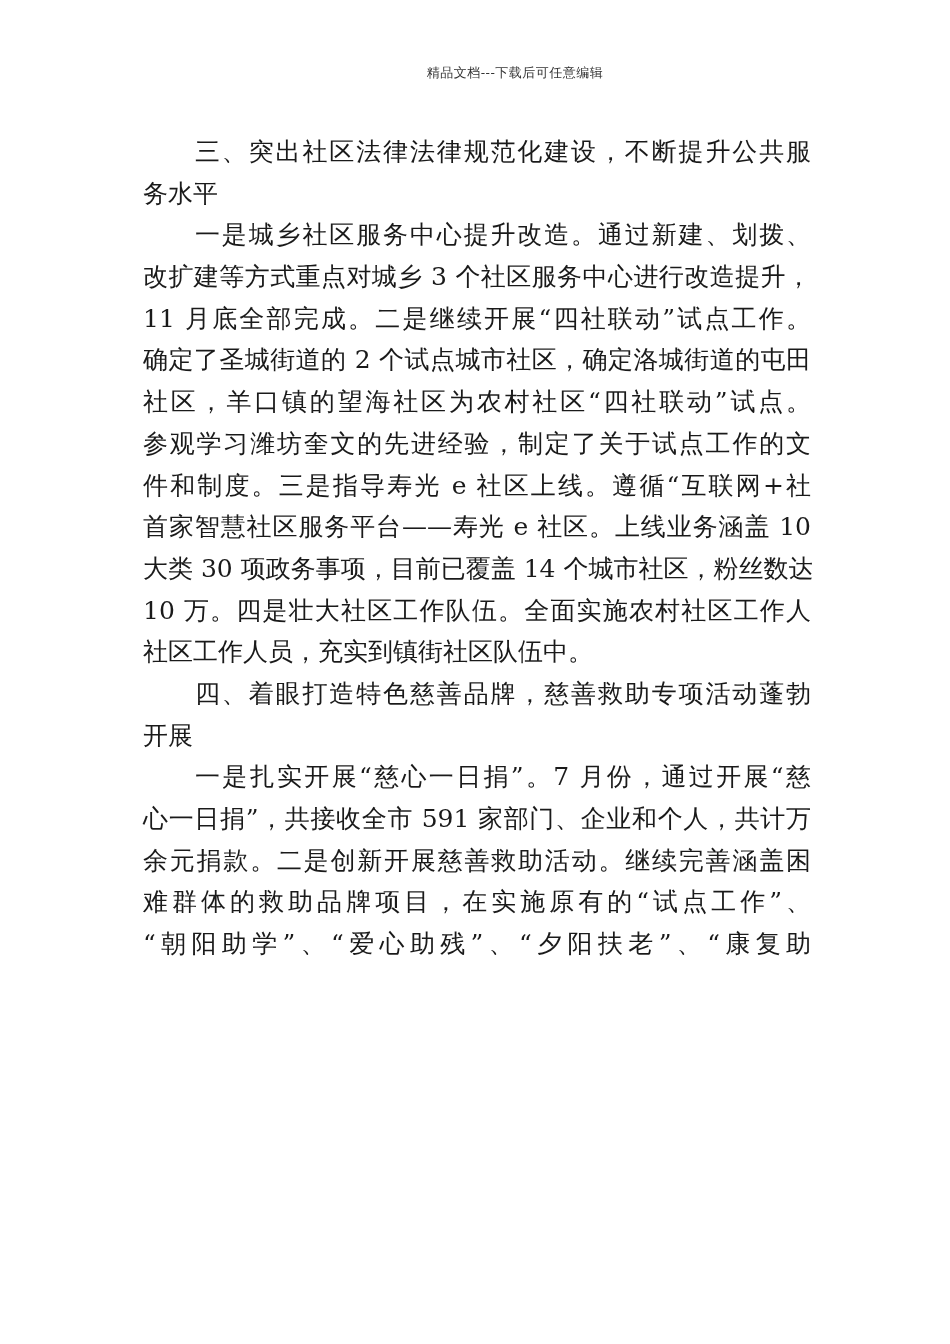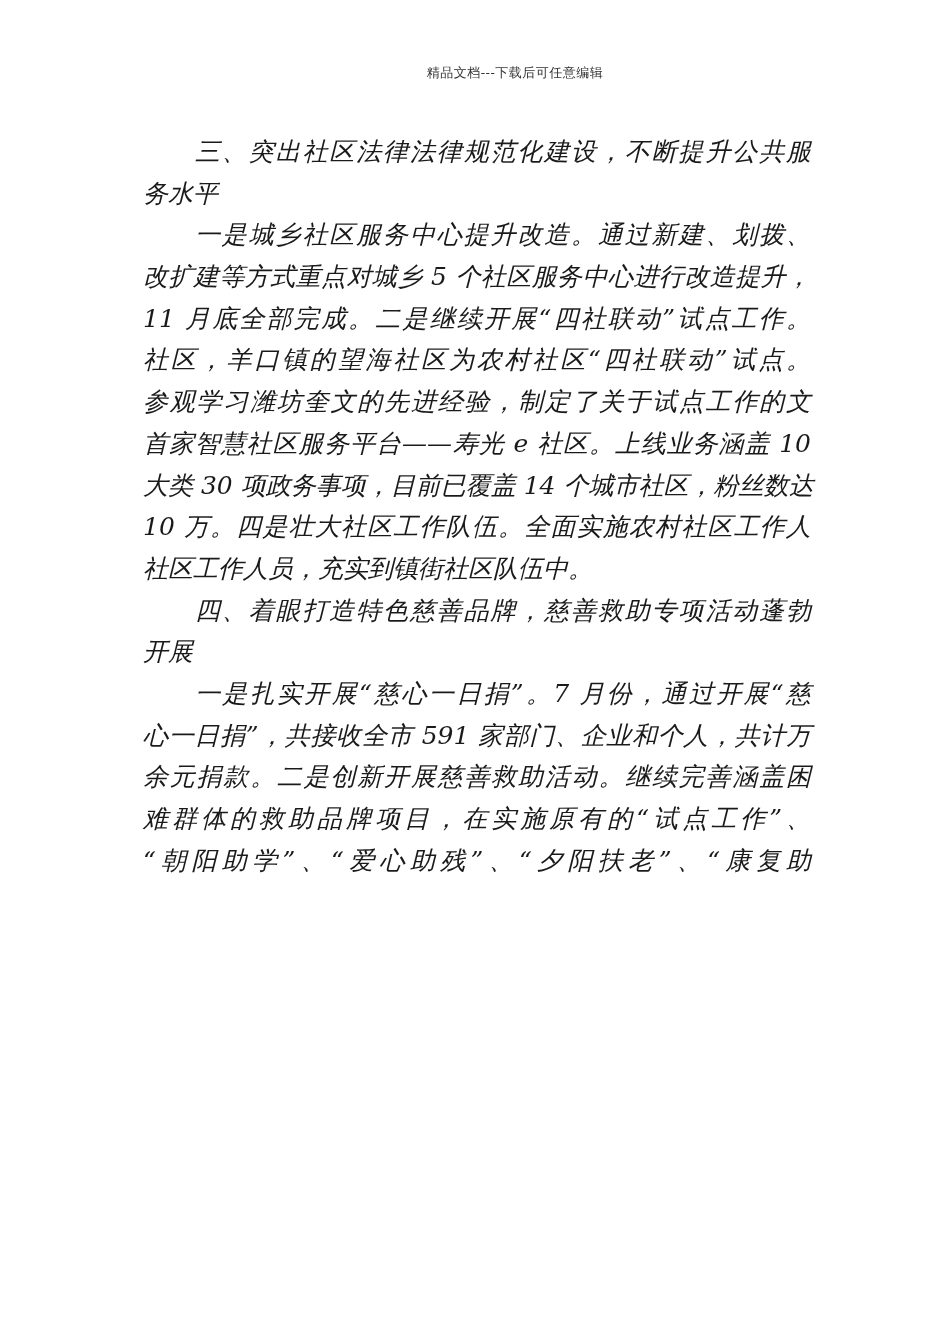--- a/index.html
+++ b/index.html
@@ -34,42 +34,43 @@
   }
   .line {
     display: block;
     height: 41.7px;
     line-height: 41.7px;
     font-size: 25px;
     white-space: nowrap;
     text-align: justify;
     text-align-last: justify;
     letter-spacing: 0px;
-    font-style: italic;
   }
   .line.last {
     text-align-last: left;
   }
   .line.indent {
     padding-left: 52px;
   }
 </style>
 </head>
 <body>
 
 <div class="header">精品文档---下载后可任意编辑</div>
 
 <div class="content">
   <span class="line indent">三、突出社区法律法律规范化建设，不断提升公共服</span>
   <span class="line last">务水平</span>
   <span class="line indent">一是城乡社区服务中心提升改造。通过新建、划拨、</span>
-  <span class="line">改扩建等方式重点对城乡 5 个社区服务中心进行改造提升，</span>
+  <span class="line">改扩建等方式重点对城乡 3 个社区服务中心进行改造提升，</span>
   <span class="line">11 月底全部完成。二是继续开展“四社联动”试点工作。</span>
+  <span class="line">确定了圣城街道的 2 个试点城市社区，确定洛城街道的屯田</span>
   <span class="line">社区，羊口镇的望海社区为农村社区“四社联动”试点。</span>
   <span class="line">参观学习潍坊奎文的先进经验，制定了关于试点工作的文</span>
+  <span class="line">件和制度。三是指导寿光 e 社区上线。遵循“互联网+社</span>
   <span class="line">首家智慧社区服务平台——寿光 e 社区。上线业务涵盖 10</span>
   <span class="line">大类 30 项政务事项，目前已覆盖 14 个城市社区，粉丝数达</span>
   <span class="line">10 万。四是壮大社区工作队伍。全面实施农村社区工作人</span>
   <span class="line last">社区工作人员，充实到镇街社区队伍中。</span>
   <span class="line indent">四、着眼打造特色慈善品牌，慈善救助专项活动蓬勃</span>
   <span class="line last">开展</span>
   <span class="line indent">一是扎实开展“慈心一日捐”。7 月份，通过开展“慈</span>
   <span class="line">心一日捐”，共接收全市 591 家部门、企业和个人，共计万</span>
   <span class="line">余元捐款。二是创新开展慈善救助活动。继续完善涵盖困</span>
   <span class="line">难群体的救助品牌项目，在实施原有的“试点工作”、</span>

